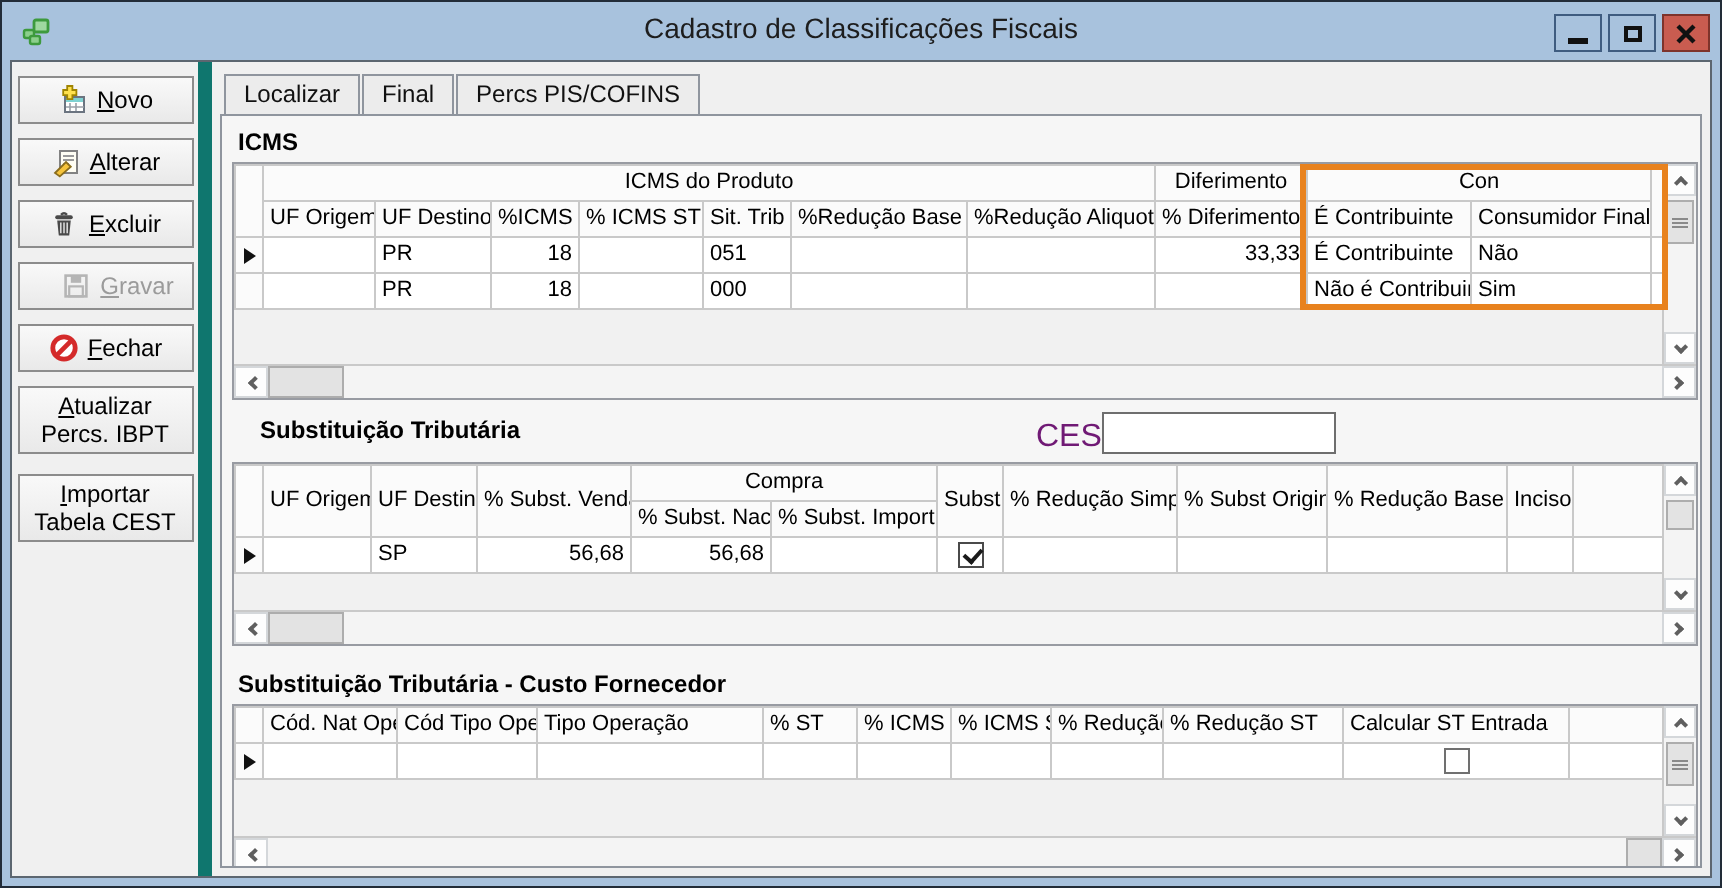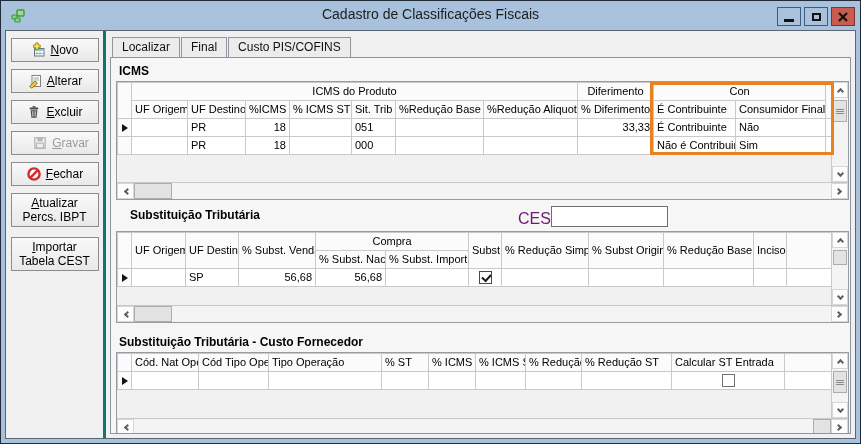--- a/index.html
+++ b/index.html
@@ -29,21 +29,21 @@
 
   
   .main{
     position:absolute; left:4px; right:4px; top:29px; bottom:4px;
     background:#f0f0f0; border:1px solid #5c6670; display:flex; overflow:hidden;
   }
 
   
   .sidebar{
     width:100px; padding-top:7px; background:#f0f0f0;
-    border-right:3px solid #0f766e; flex-shrink:0;
+    border-right:7px solid #0f766e; flex-shrink:0;
   }
   .btn{
     display:flex; align-items:center; justify-content:center; gap:4px;
     width:88px; height:24px; margin:0 auto 7px auto;
     background:linear-gradient(#f9f9f9,#e9e9e9);
     border:1px solid #8c8c8c; font-size:12px; color:#000; cursor:default;
   }
   .btn.two-line{ flex-direction:column; height:34px; line-height:14px; gap:0; }
   .btn.disabled{ color:#9b9b9b;padding-left:12px; }
   .btn .lbl{ white-space:nowrap; }
@@ -227,21 +227,21 @@
       <div class="btn two-line" style="margin-top:10px;">
         <span class="lbl"><span class="ul">I</span><span>mportar</span></span>
         <span class="lbl">Tabela CEST</span>
       </div>
     </div>
 
     <div class="content">
       <div class="tabs">
         <div class="tab">Localizar</div>
         <div class="tab">Final</div>
-        <div class="tab">Custo PIS/COFINS</div>
+        <div class="tab">Percs PIS/COFINS</div>
       </div>
 
       <div class="tabpage">
 
         <div class="section-label">ICMS</div>
 
         <div class="grid">
           <div class="grid-table-area h-icms">
             <table class="grid-tbl">
               <colgroup>

